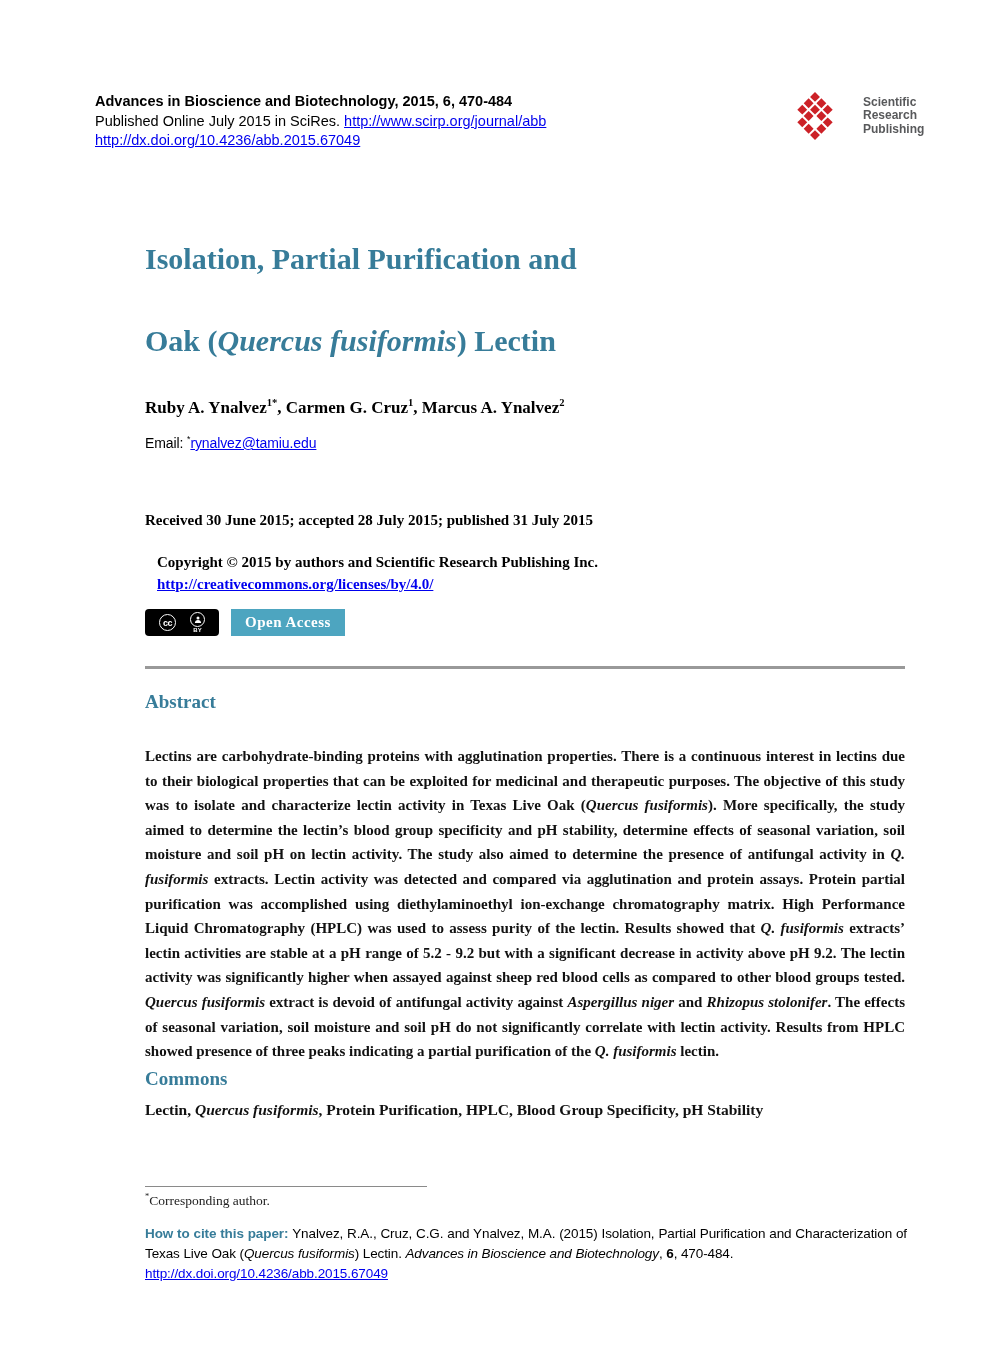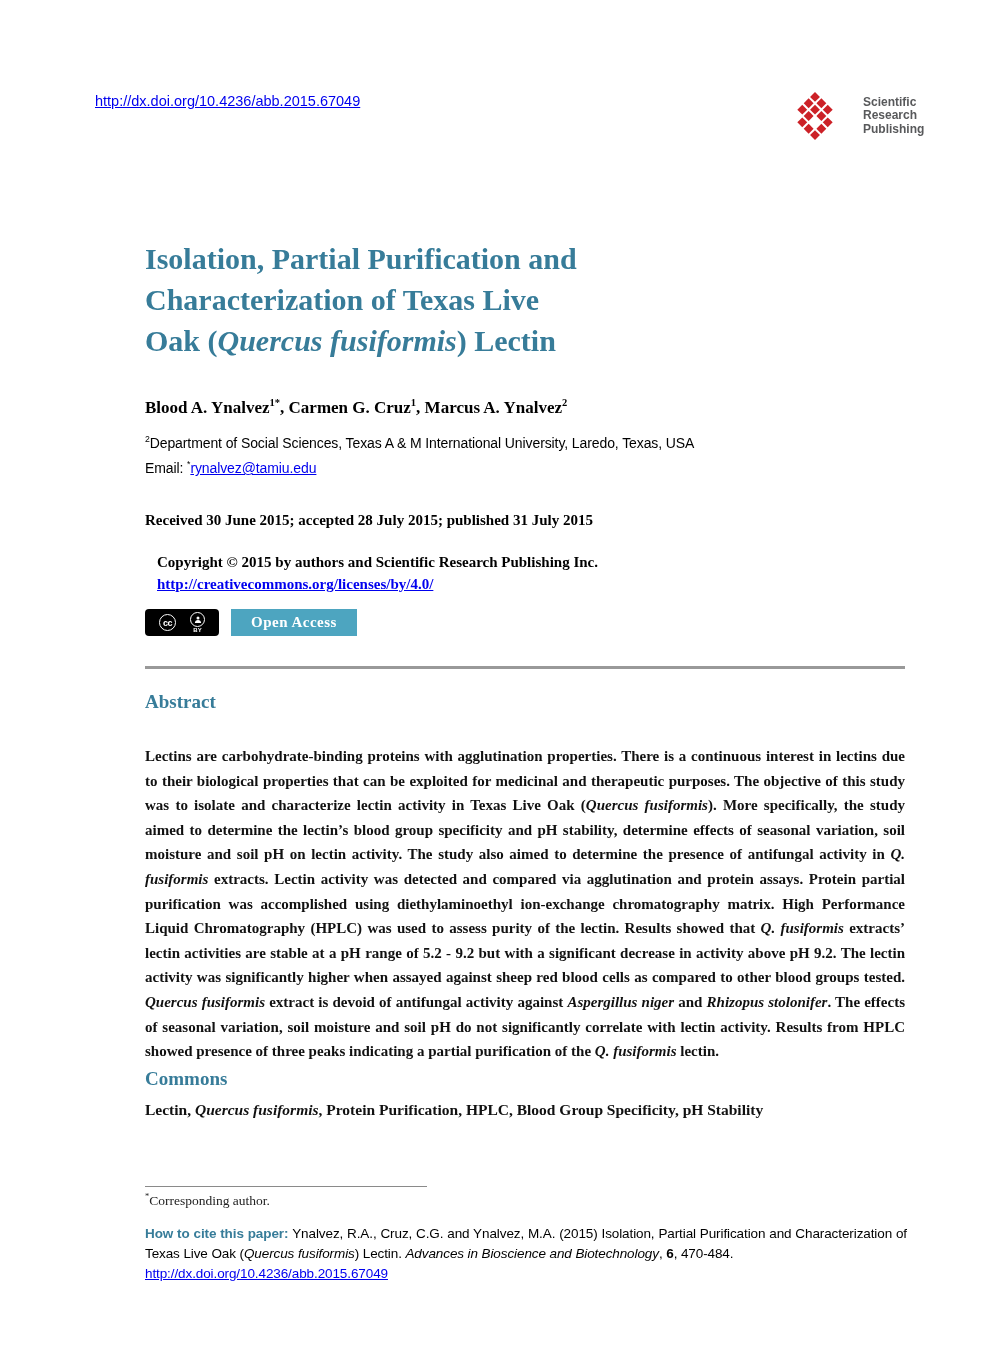--- a/index.html
+++ b/index.html
@@ -63,21 +63,21 @@
     width:17px; height:17px; border:1.6px solid #fff; border-radius:50%;
     display:flex; align-items:center; justify-content:center;
     color:#fff; font-family:"Liberation Sans",sans-serif; font-weight:bold; font-size:9px; letter-spacing:-0.5px;
   }
   .by-wrap{display:flex; flex-direction:column; align-items:center; gap:0;}
   .by-wrap .cc-circle{width:15px; height:15px;}
   .by-label{color:#fff; font-family:"Liberation Sans",sans-serif; font-weight:bold; font-size:6px; line-height:6px;}
   .oa-badge{
     min-width:92px; height:27px; background:var(--oa); color:#fff;
     display:flex; align-items:center; justify-content:center;
-    font-size:15px; font-weight:bold; letter-spacing:0.5px; padding:0 20px;
+    font-size:15px; font-weight:bold; letter-spacing:0.5px; padding:0 14px;
   }
 
   .section-rule{position:absolute; left:145px; top:666px; width:760px; height:3px; background:var(--rule); border:none;}
 
   
   .sec-h{position:absolute; left:145px; font-size:19px; font-weight:bold; color:var(--teal);}
   .abstract-h{top:691px;}
   .abstract-body{
     position:absolute; left:145px; top:724px; width:760px;
     font-size:15px; font-weight:bold; line-height:24.6px; text-align:justify; color:var(--ink);margin-top:20px;
@@ -94,20 +94,22 @@
     font-size:13.5px; line-height:20px; color:#000; text-align:justify; letter-spacing:-0.1px;
   }
   .cite-link{margin-top:0; text-align:left;}
 </style>
 </head>
 <body>
 
 <div class="page">
 
   <div class="journal-info">
+    <div class="j-line1">Advances in Bioscience and Biotechnology, 2015, 6, 470-484</div>
+    <div class="j-line2"><span>Published Online July 2015 in SciRes. </span><span class="lnk">http://www.scirp.org/journal/abb</span></div>
     <div class="j-line3"><span class="lnk">http://dx.doi.org/10.4236/abb.2015.67049</span></div>
   </div>
 
   <div class="logo">
     <div class="diamonds-wrap">
       <div class="diamonds" id="diamond-grid">
           <div class="dcell fill"></div>
           <div class="dcell fill"></div>
           <div class="dcell fill"></div>
           <div class="dcell"></div>
@@ -125,26 +127,25 @@
           <div class="dcell fill"></div>
         </div>
     </div>
     <div class="logo-text">
       <div>Scientific</div>
       <div>Research</div>
       <div>Publishing</div>
     </div>
   </div>
 
-  <h1 class="title"><span>Isolation, Partial Purification and</span><br><span>Characterization of Texas Live</span><br><span>Oak (</span><span class="it">Quercus fusiformis</span><span>) Lectin</span></h1>
+  <h1 class="title"><span>Isolation, Partial Purification and</span><br><br><span>Oak (</span><span class="it">Quercus fusiformis</span><span>) Lectin</span></h1>
 
-  <div class="authors"><span>Blood A. Ynalvez</span><sup>1*</sup><span>, Carmen G. Cruz</span><sup>1</sup><span>, Marcus A. Ynalvez</span><sup>2</sup></div>
+  <div class="authors"><span>Ruby A. Ynalvez</span><sup>1*</sup><span>, Carmen G. Cruz</span><sup>1</sup><span>, Marcus A. Ynalvez</span><sup>2</sup></div>
 
   <div class="affils">
-    <div><sup>2</sup><span>Department of Social Sciences, Texas A &amp; M International University, Laredo, Texas, USA</span></div>
     <div><span>Email: </span><sup>*</sup><span class="lnk">rynalvez@tamiu.edu</span></div>
   </div>
 
   <div class="received">Received 30 June 2015; accepted 28 July 2015; published 31 July 2015</div>
 
   <div class="copyright">
     <div>Copyright © 2015 by authors and Scientific Research Publishing Inc.</div>
     <div><span class="lnk">http://creativecommons.org/licenses/by/4.0/</span></div>
   </div>
 

